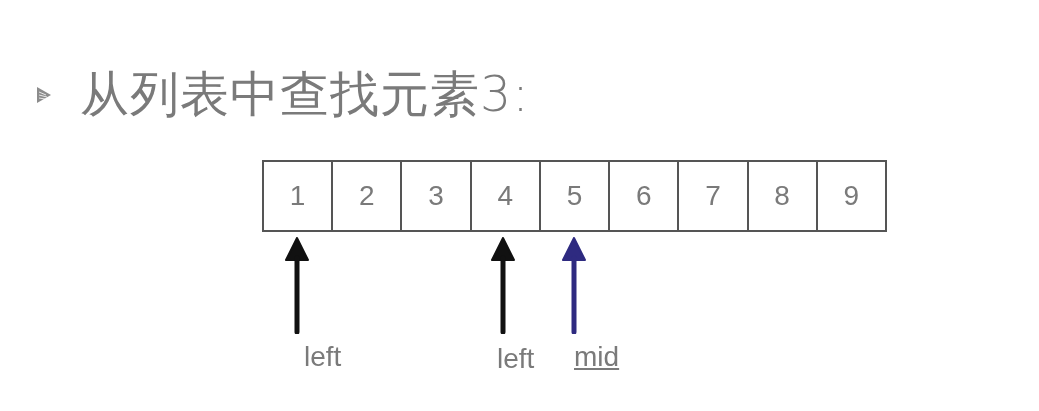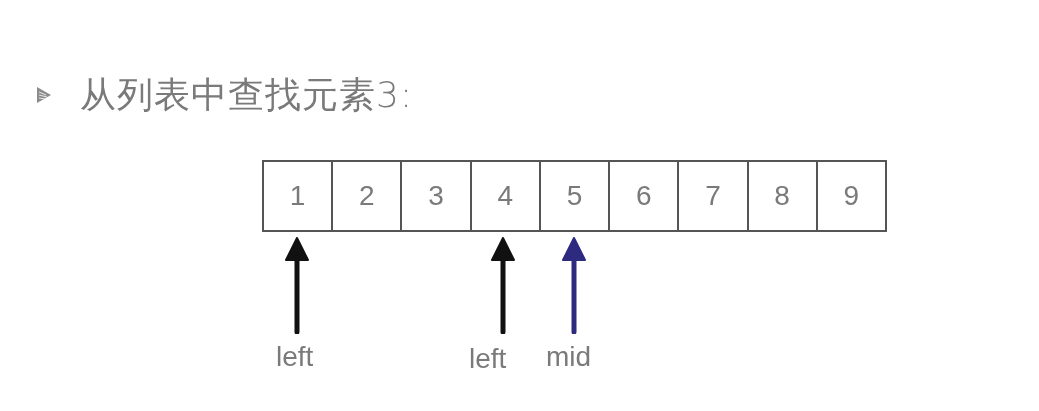--- a/index.html
+++ b/index.html
@@ -18,21 +18,21 @@
       position: absolute;
       left: 36px;
       top: 86px;
       width: 16px;
       height: 18px;
     }
     .heading {
       position: absolute;
       left: 80px;
       top: 73px;
-      font-size: 36px;
+      font-size: 49px;
       line-height: 44px;
       color: #7a7a7a;
       font-family: "DejaVu Sans", sans-serif;
       font-weight: 300;
       letter-spacing: 1px;
       white-space: nowrap;
     }
     .array {
       position: absolute;
       left: 262px;
@@ -61,20 +61,21 @@
       top: 236px;
       width: 30px;
       height: 98px;
     }
     .label {
       position: absolute;
       font-size: 28px;
       color: #7a7a7a;
       white-space: nowrap;
       line-height: 34px;
+      margin-left: 28px;
     }
   </style>
 </head>
 <body>
 
 <svg class="bullet" viewBox="0 0 16 18">
   <polygon points="1,1 15,9 1,17" fill="#8c8c8c"></polygon>
   <line x1="3" y1="6" x2="10" y2="9" stroke="#ffffff" stroke-width="0.8"></line>
   <line x1="3" y1="9" x2="11" y2="11" stroke="#ffffff" stroke-width="0.8"></line>
   <line x1="3" y1="12" x2="9" y2="13" stroke="#ffffff" stroke-width="0.8"></line>
@@ -103,13 +104,13 @@
 <svg class="pointer" style="left:488px;" viewBox="0 0 30 98">
   <polygon points="15,2 4,24 26,24" fill="#111111" stroke="#111111" stroke-width="2" stroke-linejoin="round"></polygon>
   <line x1="15" y1="22" x2="15" y2="96" stroke="#111111" stroke-width="5" stroke-linecap="round"></line>
 </svg>
 <div class="label" style="left:469px; top:342px;">left</div>
 
 <svg class="pointer" style="left:559px;" viewBox="0 0 30 98">
   <polygon points="15,2 4,24 26,24" fill="#2e2a80" stroke="#2e2a80" stroke-width="2" stroke-linejoin="round"></polygon>
   <line x1="15" y1="22" x2="15" y2="96" stroke="#2e2a80" stroke-width="5" stroke-linecap="round"></line>
 </svg>
-<div class="label" style="left:546px; top:340px;">mid</div>
+<div class="label" style="left:546px; top:340px;text-decoration:underline;">mid</div>
 
 </body></html>

